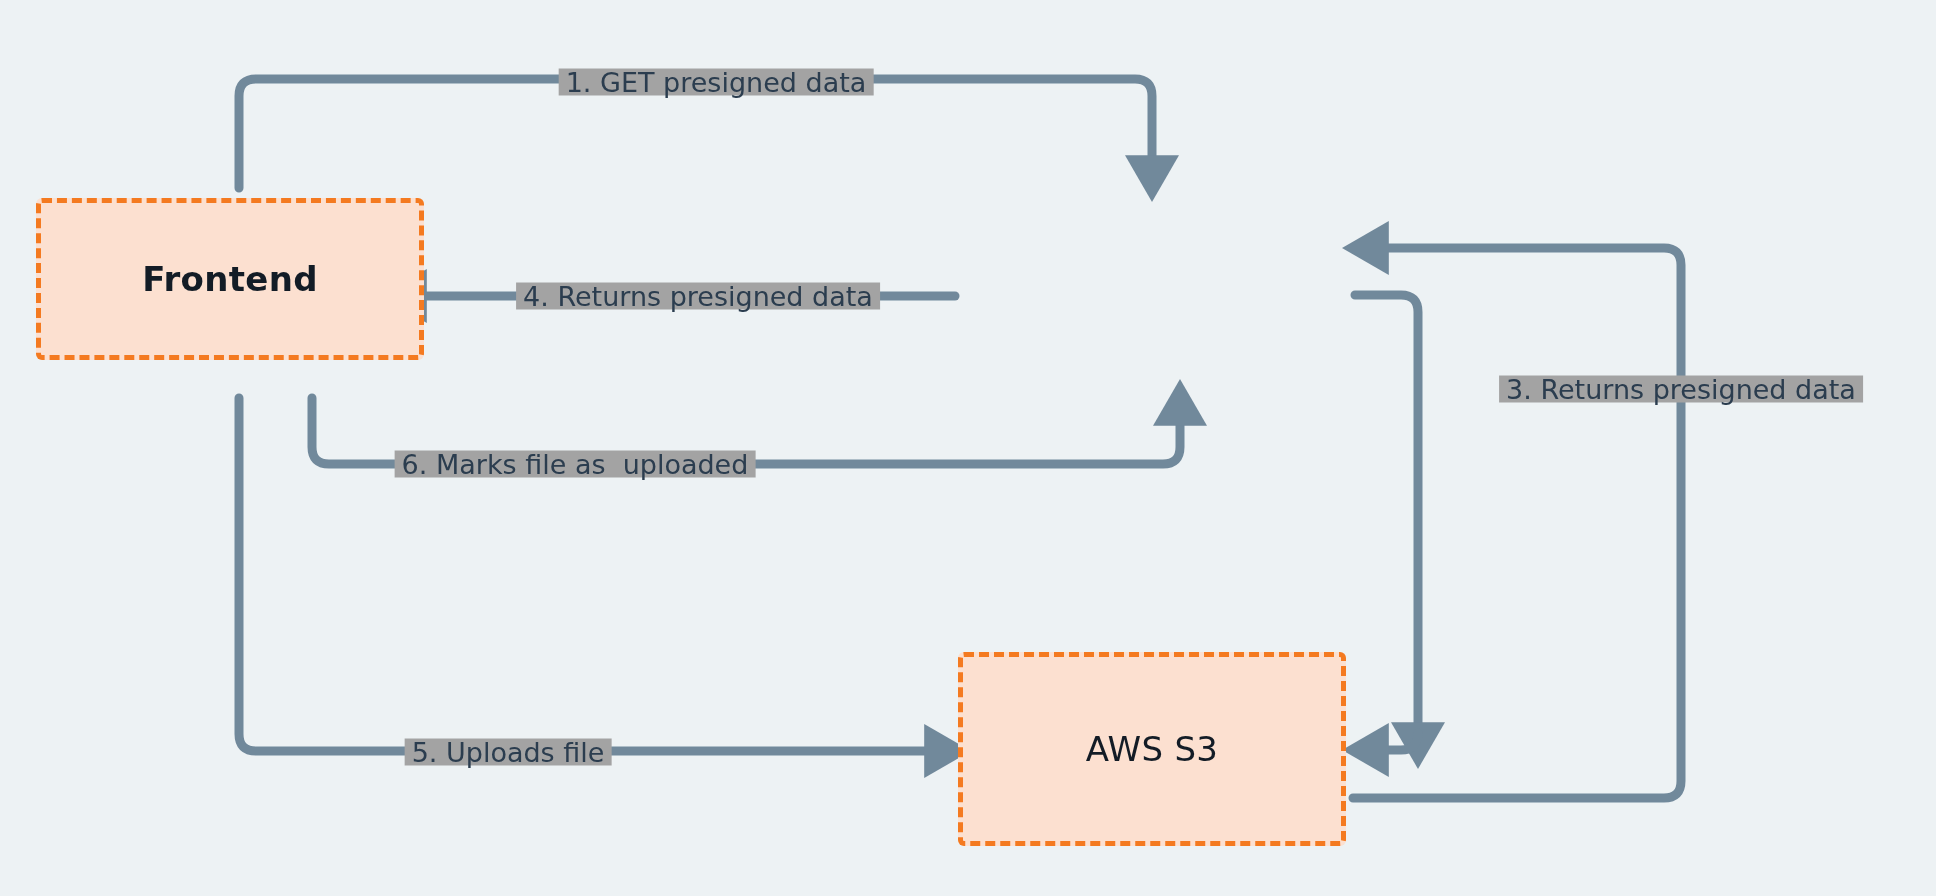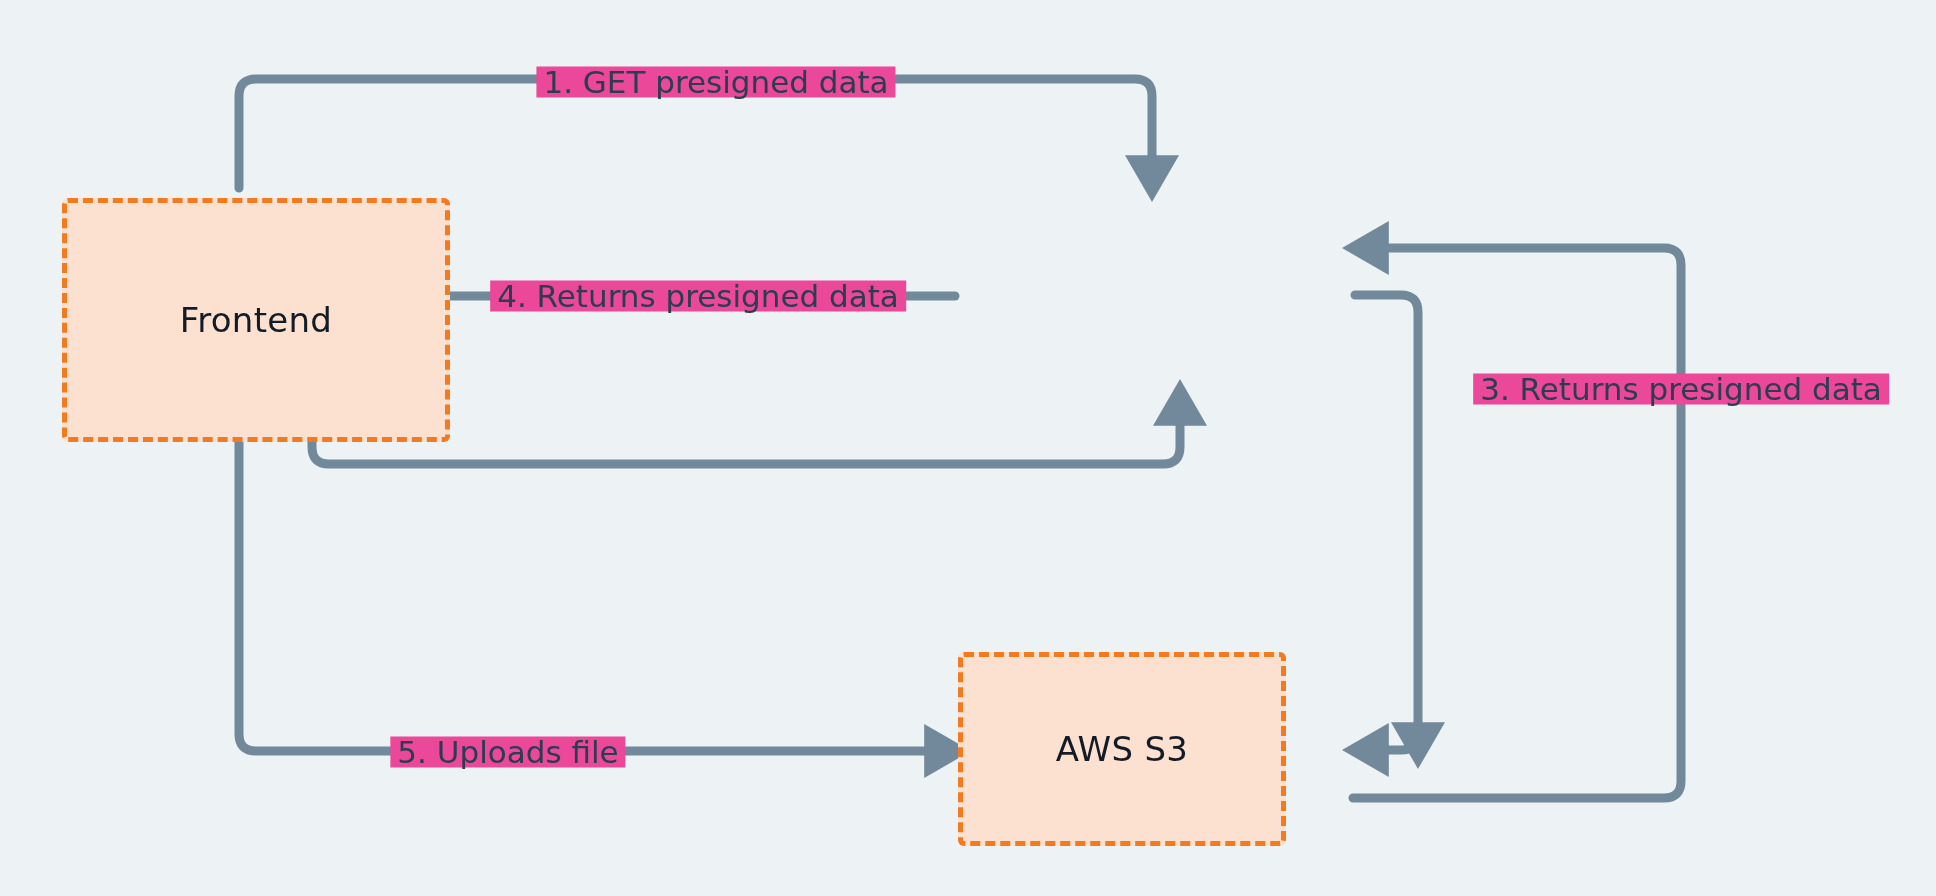--- a/index.html
+++ b/index.html
@@ -35,24 +35,24 @@
     align-items: center;
     justify-content: center;
     color: #131c26;
     font-size: 34px;
     font-family: "DejaVu Sans", sans-serif;
     letter-spacing: 0.3px;
   }
   .edge-label {
     position: absolute;
     color: #2b3d4f;
-    font-size: 31px;
+    font-size: 27px;
     font-family: "DejaVu Sans", sans-serif;
     white-space: pre;
-    background: #ec4899;
+    background: #a3a3a3;
     padding: 0 7px;
     line-height: 1;
   }
   .label-center {
     transform: translate(-50%, -50%);
   }
 </style>
 </head>
 <body>
 
@@ -75,32 +75,33 @@
       <path d="M 1353,798 L 1664,798 Q 1681,798 1681,781 L 1681,265 Q 1681,248 1664,248 L 1378,248" marker-end="url(#arrow-down)"></path>
 
       <path d="M 955,296 L 416,296" marker-end="url(#arrow-down)"></path>
 
       <path d="M 239,398 L 239,734 Q 239,751 256,751 L 935,751" marker-end="url(#arrow-down)"></path>
 
       <path d="M 312,398 L 312,447 Q 312,464 329,464 L 1163,464 Q 1180,464 1180,447 L 1180,415" marker-end="url(#arrow-down)"></path>
     </g>
   </svg>
 
-  <div class="node-box" style="left:62px; top:198px; width:388px; height:244px;">
+  <div class="node-box" style="left:36px; top:198px; width:388px; height:162px;font-weight:bold;">
     <span>Frontend</span>
   </div>
 
 
-  <div class="node-box" style="left:958px; top:652px; width:328px; height:194px;">
+  <div class="node-box" style="left:958px; top:652px; width:388px; height:194px;">
     <span>AWS S3</span>
   </div>
 
   <div class="edge-label label-center" style="left:716px; top:82px;">1. GET presigned data</div>
 
 
   <div class="edge-label label-center" style="left:1681px; top:349px;margin-top:40px;">3. Returns presigned data</div>
 
   <div class="edge-label label-center" style="left:698px; top:296px;">4. Returns presigned data</div>
 
   <div class="edge-label label-center" style="left:508px; top:752px;">5. Uploads file</div>
 
+  <div class="edge-label label-center" style="left:575px; top:464px;">6. Marks file as  uploaded</div>
 
 </div>
 
 </body></html>

